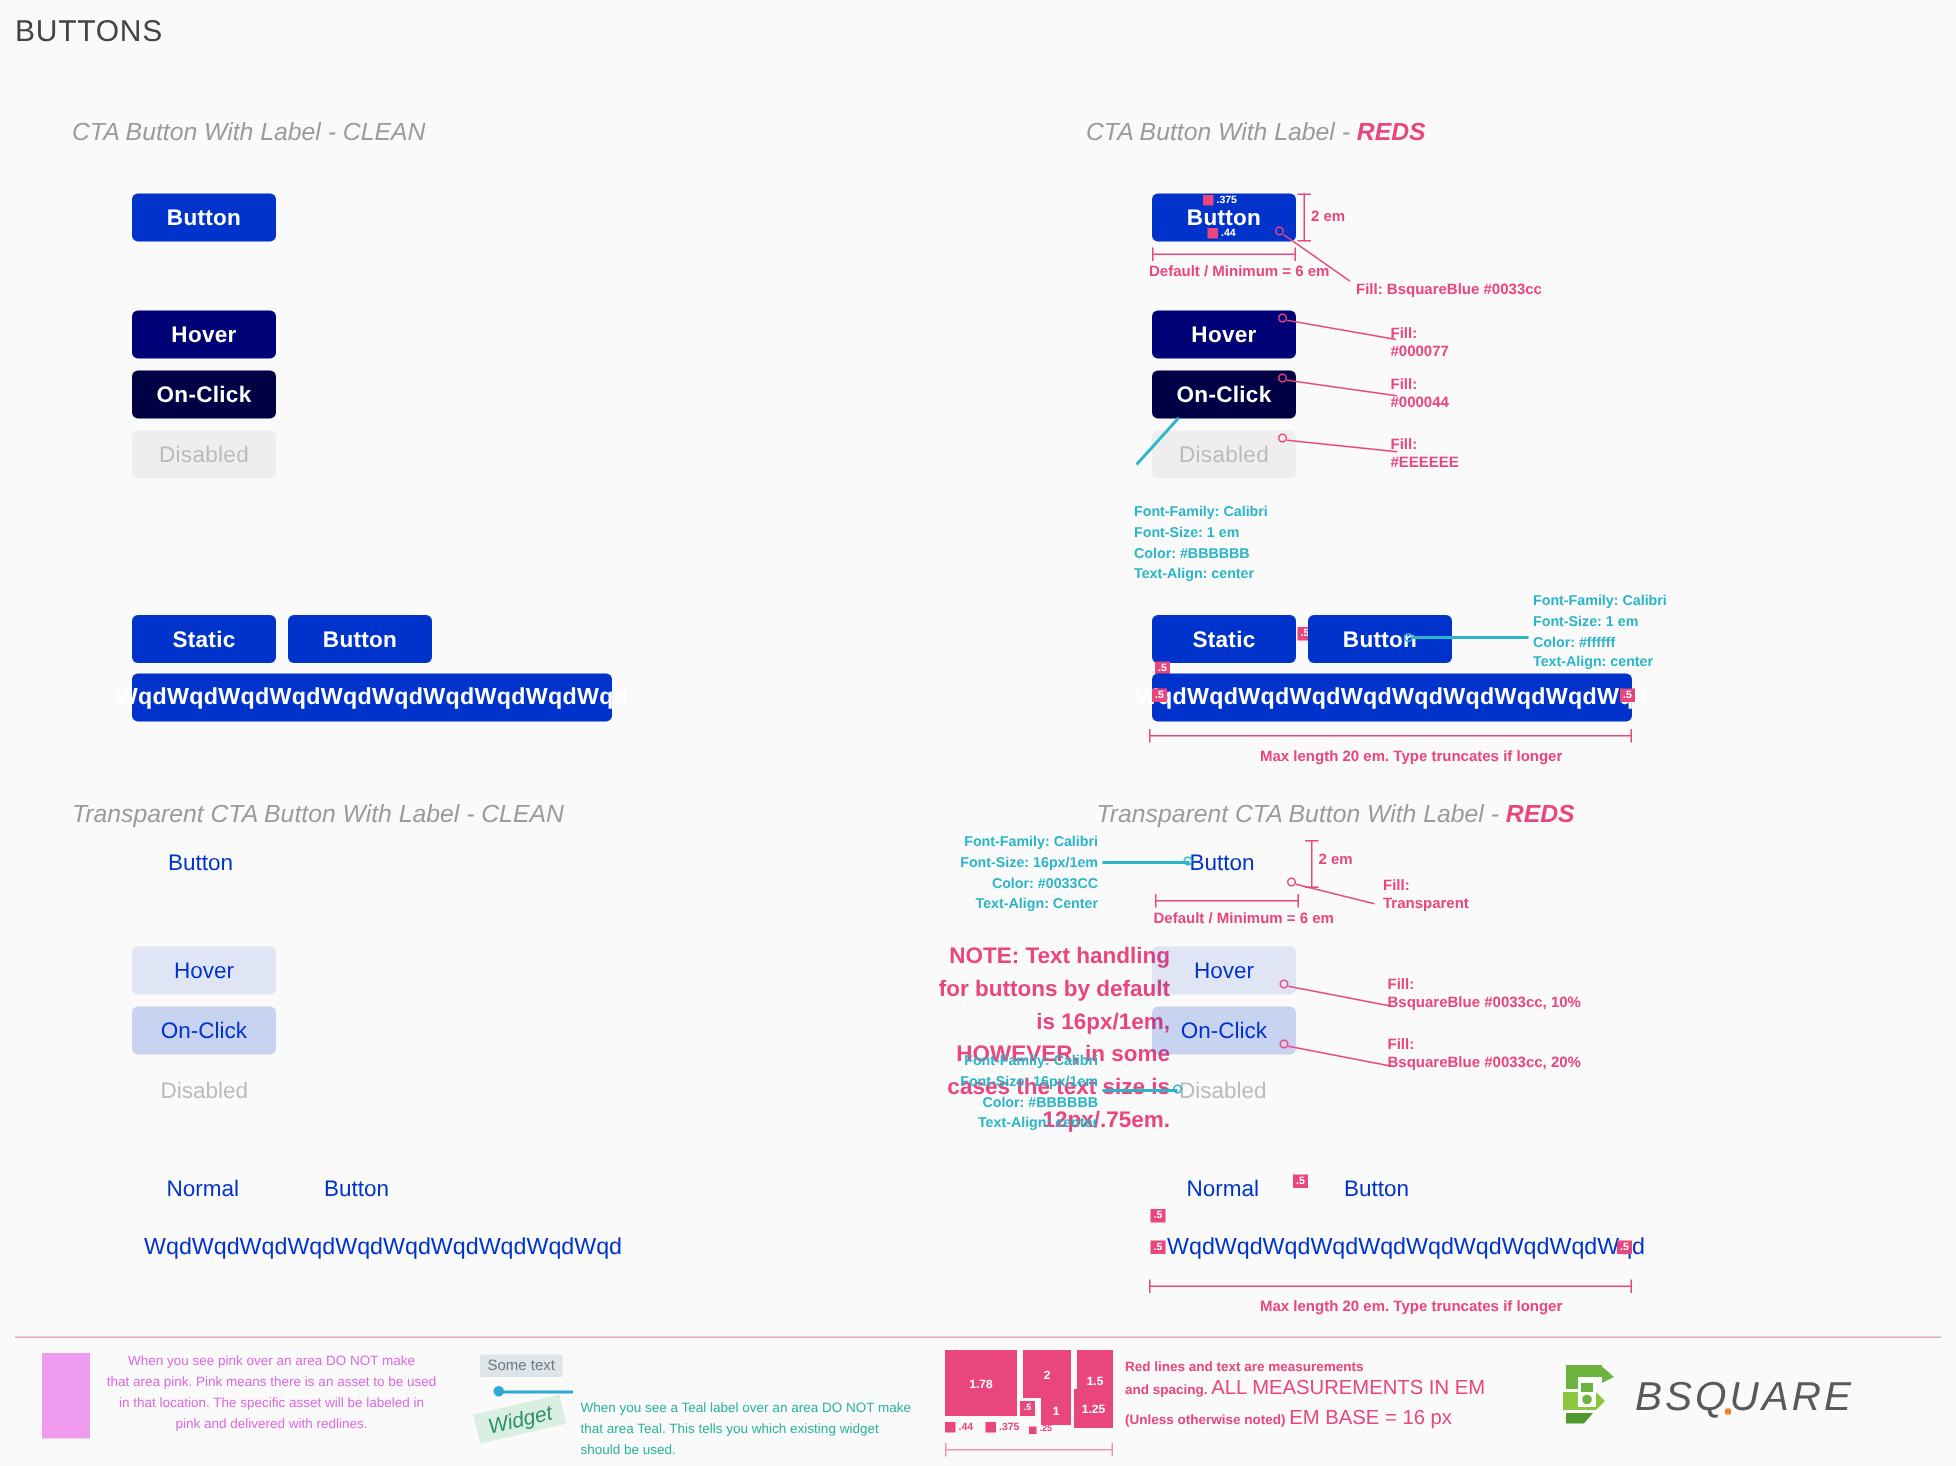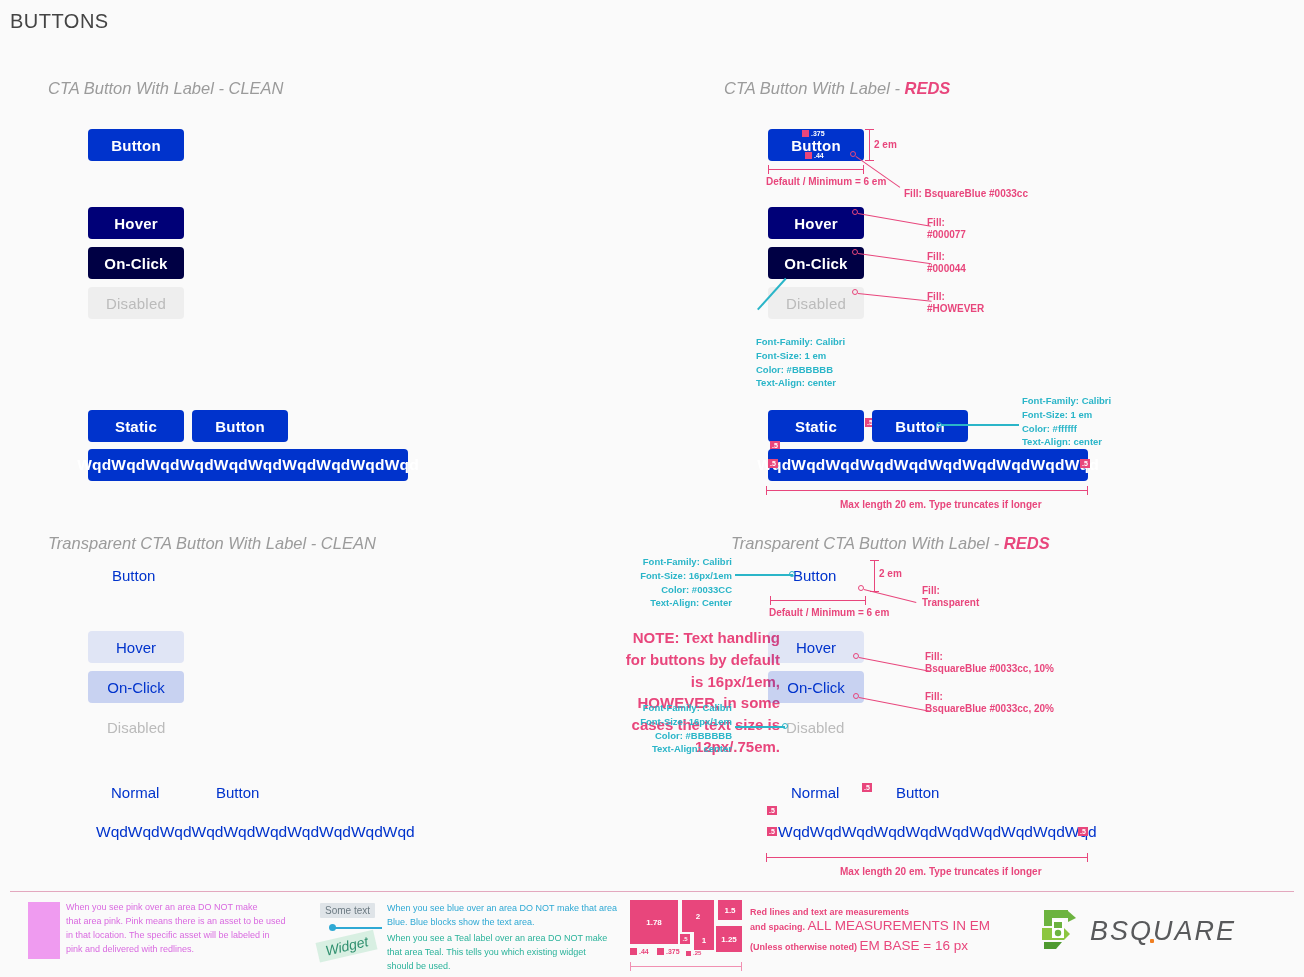--- a/index.html
+++ b/index.html
@@ -95,21 +95,21 @@
   }
 
   
   .footer-rule {
     position:absolute; left:10px; top:891px; width:1284px; height:1px;
     background:#e3a8be;
   }
   .fs-text {
     position:absolute; font-size:9px; line-height:1.55; white-space:pre-line;
   }
-  .fs-pink  { color:#d96ae0; }
+  .fs-pink  { color:#d96ae0;text-align:center; }
   .fs-blue  { color:#2fa9d4; }
   .fs-teal  { color:#2bb39b; }
 
   .pink-swatch {
     position:absolute; background:#ef9bf0;
   }
   .sometext-chip {
     position:absolute; background:#dfe4e8; color:#6c7a82;
     font-size:10px; padding:2px 5px; border-radius:1px;
   }
@@ -207,21 +207,21 @@
   <div class="btn onclick" style="left:768px; top:247px; width:96px; height:32px;">On-Click</div>
   <div class="red-dot" style="left:852px; top:249px;"></div>
   <div class="leader" style="left:858px; top:253px; width:74px; transform:rotate(8deg);"></div>
   <div class="red-text norm" style="left:927px; top:250px;">Fill:</div>
   <div class="red-text norm" style="left:927px; top:262px;">#000044</div>
 
   <div class="btn disabled" style="left:768px; top:287px; width:96px; height:32px;">Disabled</div>
   <div class="red-dot" style="left:852px; top:289px;"></div>
   <div class="leader" style="left:858px; top:293px; width:74px; transform:rotate(6deg);"></div>
   <div class="red-text norm" style="left:927px; top:290px;">Fill:</div>
-  <div class="red-text norm" style="left:927px; top:302px;">#HOWEVER</div>
+  <div class="red-text norm" style="left:927px; top:302px;">#EEEEEE</div>
 
   <div class="teal-line" style="left:757px; top:309px; width:42px; transform:rotate(-48deg); transform-origin:0 0;"></div>
   <div class="teal-text" style="left:756px; top:335px;">
     <div>Font-Family: Calibri</div>
     <div>Font-Size: 1 em</div>
     <div>Color: #BBBBBB</div>
     <div>Text-Align: center</div>
   </div>
 
   <div class="btn default" style="left:768px; top:410px; width:96px; height:32px;">Static</div>
@@ -324,33 +324,31 @@
 
   <div class="pink-swatch" style="left:28px; top:902px; width:32px; height:57px;"></div>
   <div class="fs-text fs-pink" style="left:66px; top:901px; width:230px;">When you see pink over an area DO NOT make
 that area pink. Pink means there is an asset to be used
  in that location. The specific asset will be labeled in
 pink and delivered with redlines.</div>
 
   <div class="sometext-chip" style="left:320px; top:903px;">Some text</div>
   <div class="slider-track" style="left:330px; top:927px; width:52px;"></div>
   <div class="slider-knob" style="left:329px; top:924px;"></div>
-  <div class="fs-text fs-blue" style="left:387px; top:902px; width:232px;">When you see blue over an area DO NOT make that area
-Blue. Blue blocks show the text area.</div>
 
   <div class="widget-chip" style="left:317px; top:936px;">Widget</div>
   <div class="fs-text fs-teal" style="left:387px; top:932px; width:232px;">When you see a Teal label over an area DO NOT make
 that area Teal. This tells you which existing widget
 should be used.</div>
 
   <div class="sq" style="left:630px; top:900px; width:48px; height:44px;">1.78</div>
   <div class="sq" style="left:682px; top:900px; width:32px; height:32px;">2</div>
   <div class="sq tiny" style="left:680px; top:934px; width:10px; height:10px;">.5</div>
   <div class="sq" style="left:694px; top:930px; width:20px; height:20px;">1</div>
-  <div class="sq" style="left:718px; top:900px; width:24px; height:20px;">1.5</div>
+  <div class="sq" style="left:718px; top:900px; width:24px; height:40px;">1.5</div>
   <div class="sq" style="left:716px; top:926px; width:26px; height:26px;">1.25</div>
 
   <div class="chip" style="left:630px; top:948px;">
     <span class="sw"></span>
       <span>.44</span>
   </div>
   <div class="chip" style="left:657px; top:948px;">
     <span class="sw"></span>
       <span>.375</span>
   </div>

